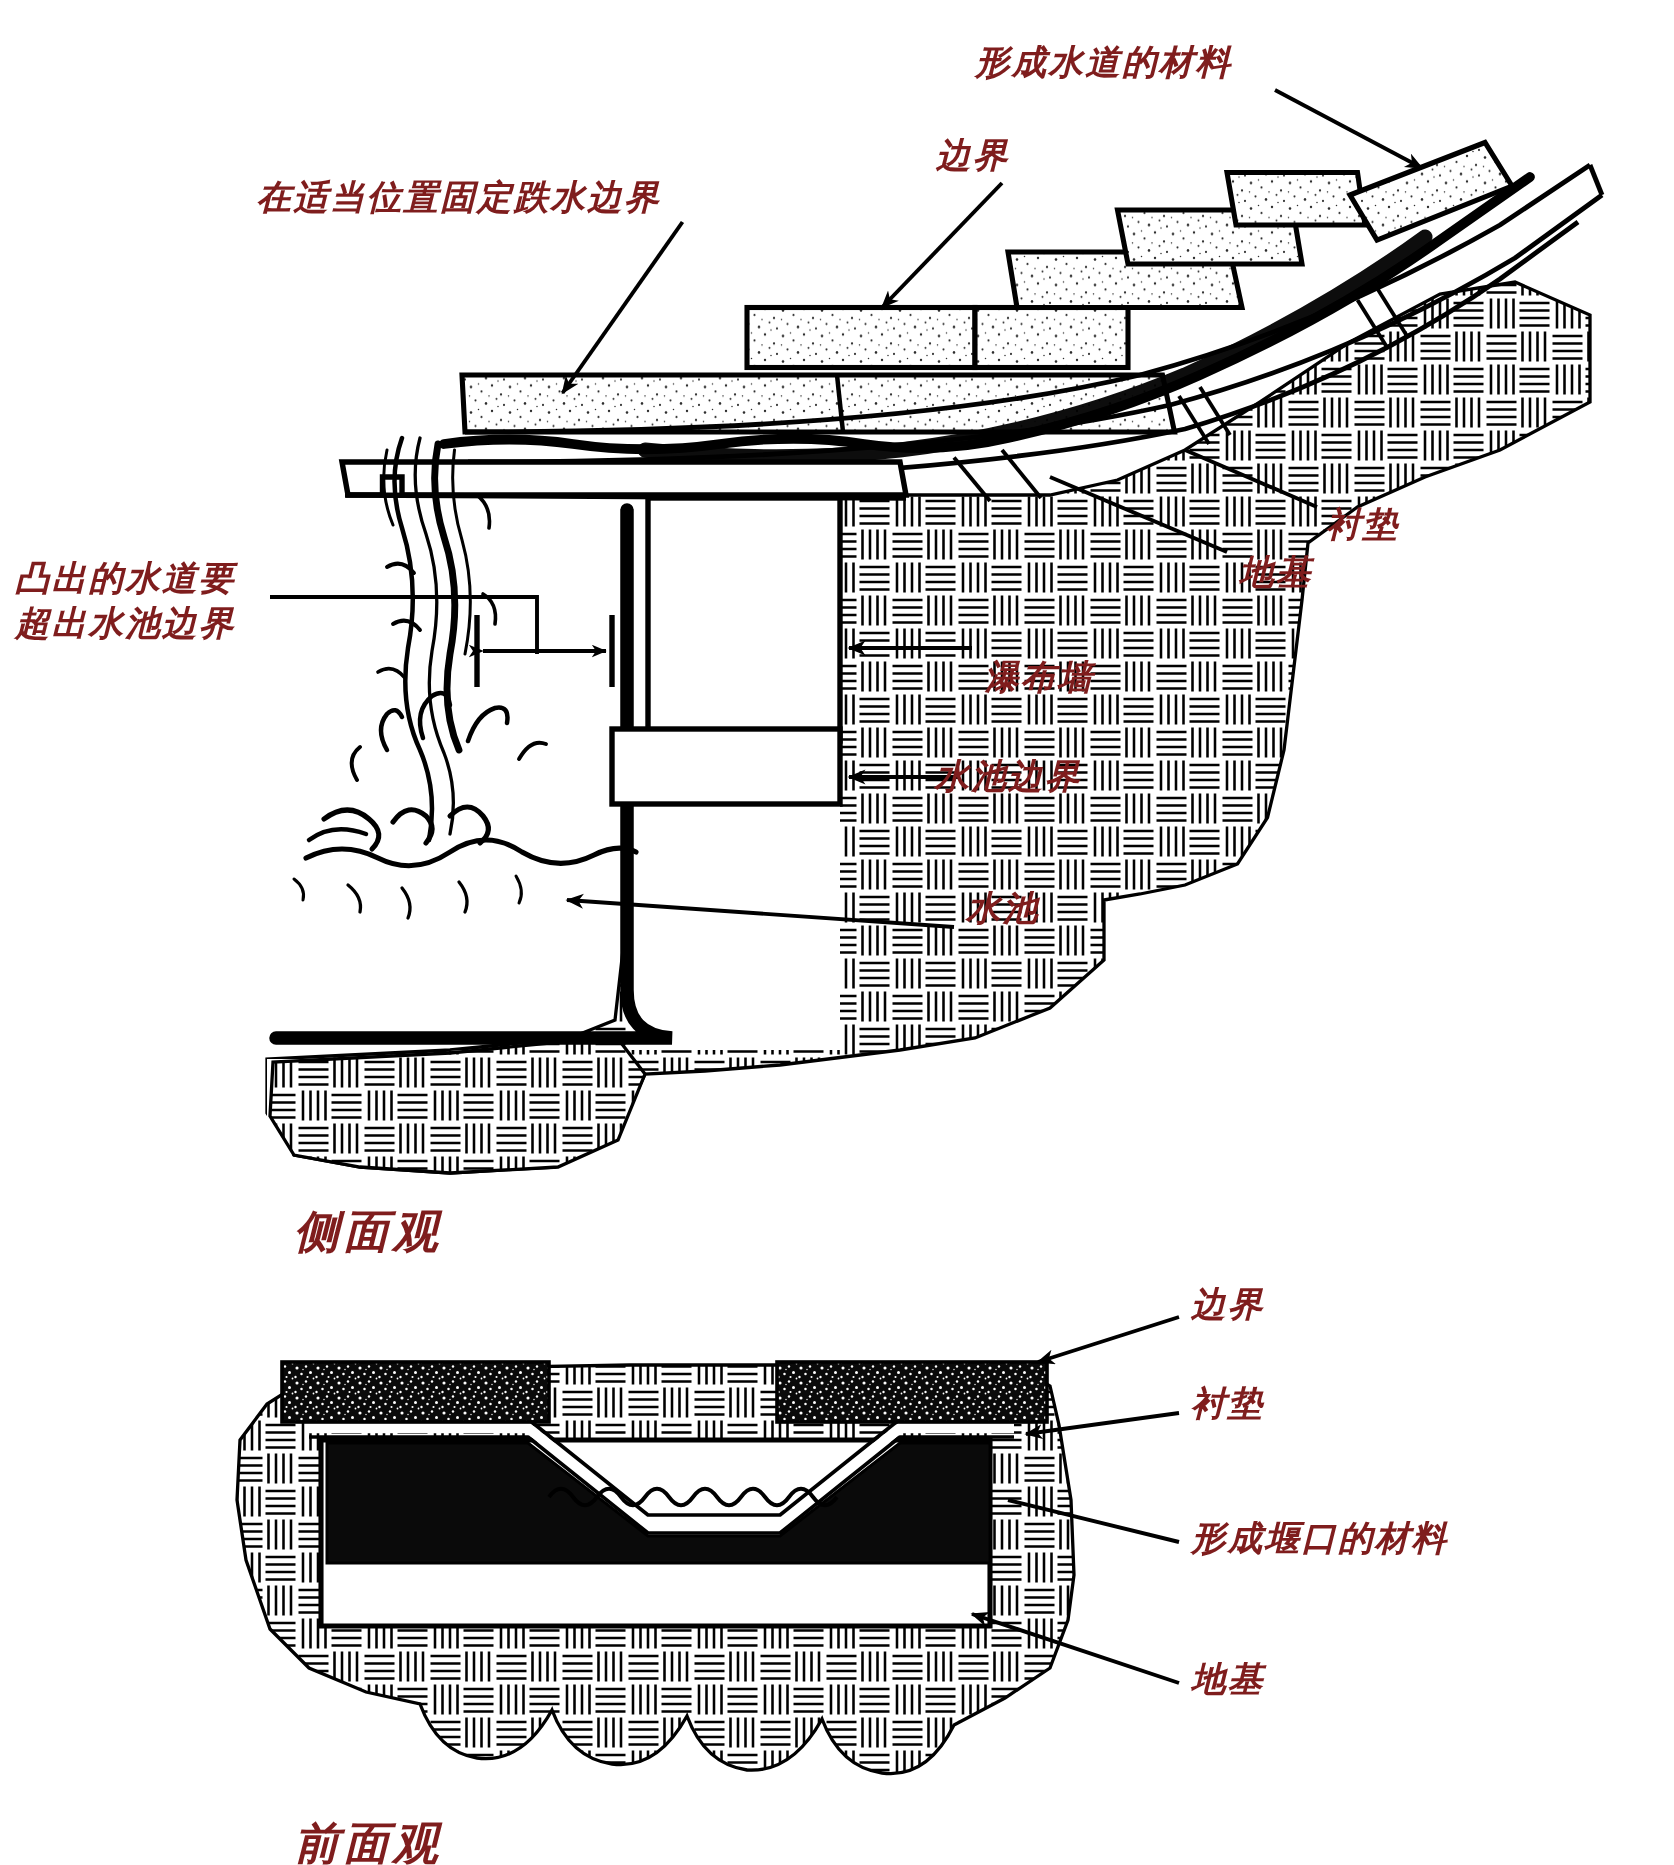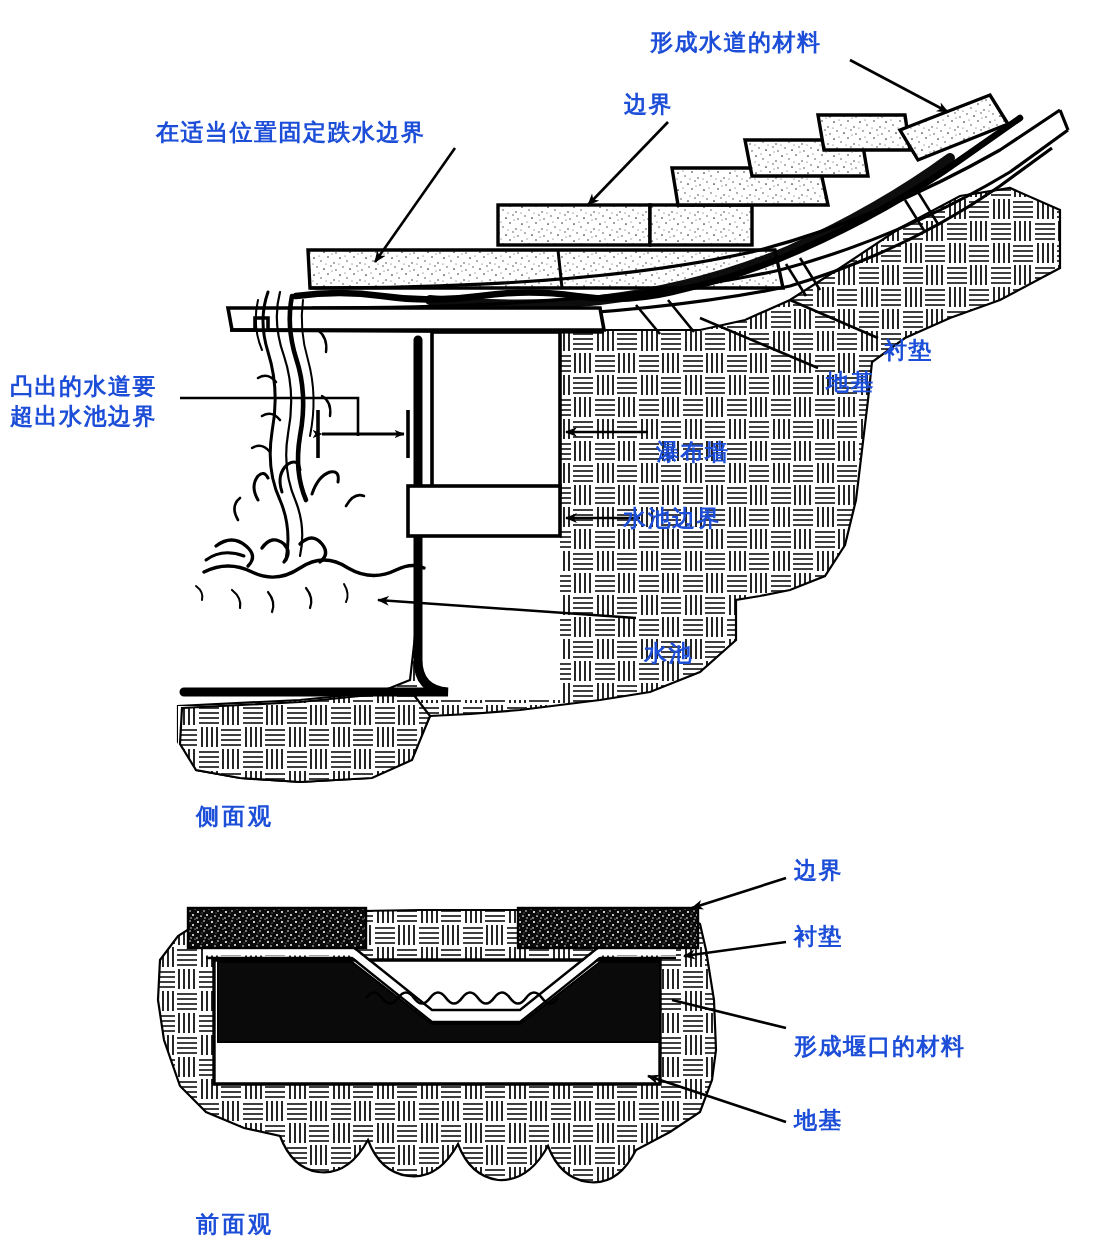--- a/index.html
+++ b/index.html
@@ -17,27 +17,28 @@
   #sheet {
     position: absolute;
     inset: 0;
     width: 1116px;
     height: 1243px;
   }
   .cap {
     position: absolute;
     font-family: "DejaVu Sans", "Liberation Sans", sans-serif;
     font-weight: 700;
-    color: #1d4ed8;
+    color: #7f1d1d;
     white-space: pre;
     line-height: 1.30;
     letter-spacing: 1.5px;
+    font-style: italic;
   }
   .lbl { font-size: 23px; }
-  .view-name { font-size: 23px; letter-spacing: 3px; }
+  .view-name { font-size: 30px; letter-spacing: 3px; }
   svg { display: block; }
   .ln { stroke: #000; fill: none; }
 </style>
 </head>
 <body>
 
 <svg id="sheet" viewBox="0 0 1116 1243">
   <defs>
 
     <pattern id="stone" width="26" height="17" patternUnits="userSpaceOnUse">
@@ -300,38 +301,38 @@
     <path d="M 786 942 L 684 956" marker-end="url(#ar)"></path>
     <path d="M 786 1028 L 672 1000"></path>
     <path d="M 786 1122 L 648 1076" marker-end="url(#ar)"></path>
   </g>
 </svg>
 
 <div class="cap lbl" style="left:650px; top:28px;">形成水道的材料</div>
 
 <div class="cap lbl" style="left:624px; top:90px;">边界</div>
 
-<div class="cap lbl" style="left:156px; top:118px;">在适当位置固定跌水边界</div>
+<div class="cap lbl" style="left:171px; top:118px;">在适当位置固定跌水边界</div>
 
 <div class="cap lbl" style="left:884px; top:336px;">衬垫</div>
 
 <div class="cap lbl" style="left:826px; top:368px;">地基</div>
 
 <div class="cap lbl" style="left:10px; top:372px;">凸出的水道要
 超出水池边界</div>
 
 <div class="cap lbl" style="left:656px; top:438px;">瀑布墙</div>
 
 <div class="cap lbl" style="left:623px; top:504px;">水池边界</div>
 
-<div class="cap lbl" style="left:644px; top:639px;">水池</div>
+<div class="cap lbl" style="left:644px; top:592px;">水池</div>
 
 <div class="cap view-name" style="left:196px; top:802px;">侧面观</div>
 
 <div class="cap lbl" style="left:794px; top:856px;">边界</div>
 
 <div class="cap lbl" style="left:794px; top:922px;">衬垫</div>
 
-<div class="cap lbl" style="left:794px; top:1012px;margin-top:20px;">形成堰口的材料</div>
+<div class="cap lbl" style="left:794px; top:1012px;">形成堰口的材料</div>
 
 <div class="cap lbl" style="left:794px; top:1106px;">地基</div>
 
 <div class="cap view-name" style="left:196px; top:1210px;">前面观</div>
 
 </body></html>

